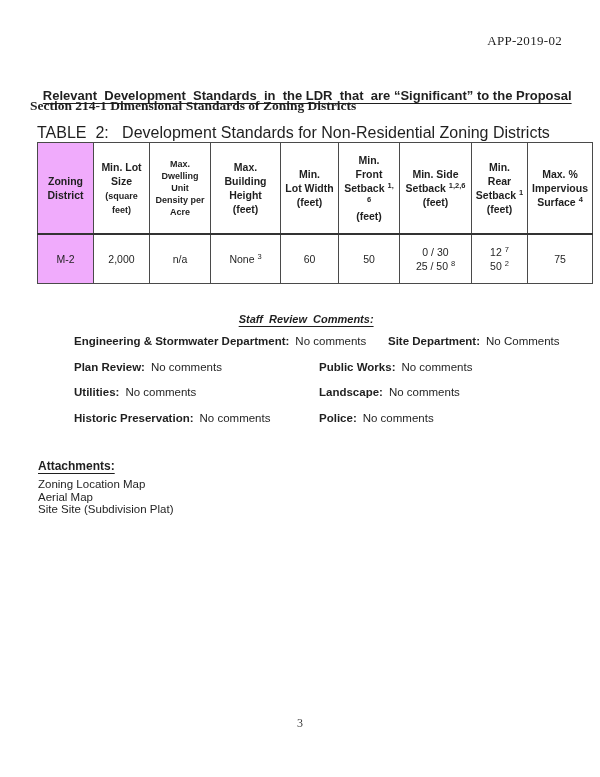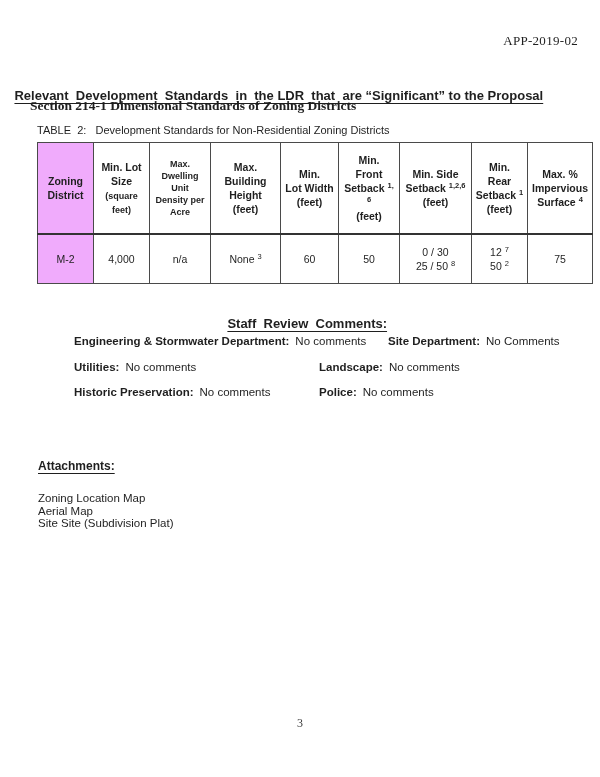--- a/index.html
+++ b/index.html
@@ -2,64 +2,64 @@
 <html><head>
 <meta charset="utf-8">
 <style>
   html,body{margin:0;padding:0;background:#888;}
   .page{
     position:relative;width:600px;height:777px;background:#ffffff;
     font-family:"Liberation Sans",sans-serif;color:#1f1f1f;overflow:hidden;
     box-shadow:0 0 4px rgba(0,0,0,.4);
   }
   .doc-ref{
-    position:absolute;top:33px;right:22px;
+    position:absolute;top:33px;right:38px;
     font-family:"Liberation Serif",serif;font-size:13px;letter-spacing:.3px;
   }
   .main-title{
-    position:absolute;top:73px;left:0;right:0;text-align:left;
+    position:absolute;top:73px;left:0;right:0;text-align:center;
     font-size:13px;font-weight:bold;white-space:pre-wrap;
   }
   .main-title .inner{text-decoration:underline;text-underline-offset:3px;}
   .section-title{
     position:absolute;top:98px;left:30px;
     font-family:"Liberation Serif",serif;font-weight:bold;font-size:13.5px;
   }
-  .table-caption{position:absolute;top:124px;left:37px;font-size:11px;white-space:pre-wrap;}
+  .table-caption{position:absolute;top:124px;left:37px;font-size:16px;white-space:pre-wrap;}
   table.std-table{
     position:absolute;top:142px;left:37px;width:528px;
     border-collapse:collapse;table-layout:fixed;
   }
   .std-table th,.std-table td{
     border:1px solid #4a4a4a;text-align:center;vertical-align:middle;
     padding:2px 1px;line-height:1.35;
   }
   .std-table thead th{font-size:10.5px;font-weight:bold;height:86px;border-bottom:2.5px solid #333;}
   .std-table tbody td{font-size:10.5px;height:44px;}
   .std-table .shade{background:#f0abfc;}
   .std-table .small,.std-table .sm{font-size:9px;}
   .std-table sup{font-size:7.5px;line-height:0;vertical-align:super;}
   .col0{width:53px}.col1{width:53px}.col2{width:58px}.col3{width:67px}.col4{width:55px}
   .col5{width:58px}.col6{width:69px}.col7{width:53px}.col8{width:62px}
   .staff-heading{
     position:absolute;top:301px;left:0;right:0;text-align:center;
-    font-size:13px;font-weight:bold;white-space:pre-wrap;
+    font-size:11px;font-weight:bold;white-space:pre-wrap;font-style:italic;
   }
   .staff-heading .inner{text-decoration:underline;text-underline-offset:3px;}
   .comments{position:absolute;top:335px;left:38px;right:20px;font-size:11.5px;}
   .comment-row{position:relative;height:25.5px;}
   .comment-item .lbl{font-weight:bold;padding-left:36px;}
   .comment-item .val{margin-left:6px;margin-top:28px;}
   .comment-item.right{position:absolute;top:0;left:245px;white-space:nowrap;}
   .comment-row.first .comment-item.right{left:314px;}
   .attachments-title{
     position:absolute;top:459px;left:38px;font-size:12px;font-weight:bold;
     text-decoration:underline;text-underline-offset:3px;
   }
-  .attachments-list{position:absolute;top:492px;left:38px;font-size:11.5px;line-height:12.5px;}
+  .attachments-list{position:absolute;top:478px;left:38px;font-size:11.5px;line-height:12.5px;}
   .page-number{
     position:absolute;top:716px;left:0;right:0;text-align:center;
     font-family:"Liberation Serif",serif;font-size:12px;color:#3a3a3a;
   }
 </style>
 </head>
 <body>
 
 <div class="page">
 
@@ -83,21 +83,21 @@
           <th class="col4">Min.<br>Lot Width<br>(feet)</th>
           <th class="col5">Min.<br>Front<br>Setback <sup>1,</sup><br><sup>6</sup><br>(feet)</th>
           <th class="col6">Min. Side<br>Setback <sup>1,2,6</sup><br>(feet)</th>
           <th class="col7">Min.<br>Rear<br>Setback <sup>1</sup><br>(feet)</th>
           <th class="col8">Max.  %<br>Impervious<br>Surface <sup>4</sup></th>
         </tr>
     </thead>
     <tbody>
         <tr>
           <td class="col0 shade">M-2</td>
-          <td class="col1">4,000</td>
+          <td class="col1">2,000</td>
           <td class="col2">n/a</td>
           <td class="col3">None <sup>3</sup></td>
           <td class="col4">60</td>
           <td class="col5">50</td>
           <td class="col6">0 / 30<br>25 / 50 <sup>8</sup></td>
           <td class="col7">12 <sup>7</sup><br>50 <sup>2</sup></td>
           <td class="col8">75</td>
         </tr>
       </tbody>
   </table>
@@ -106,20 +106,28 @@
     <span class="inner">Staff  Review  Comments:</span>
   </div>
 
   <div class="comments">
     <div class="comment-row first">
       <span class="comment-item">
         <span class="lbl">Engineering &amp; Stormwater Department:</span><span class="val">No comments</span>
       </span>
       <span class="comment-item right">
         <span class="lbl">Site Department:</span><span class="val">No Comments</span>
+      </span>
+    </div>
+    <div class="comment-row">
+      <span class="comment-item">
+        <span class="lbl">Plan Review:</span><span class="val">No comments</span>
+      </span>
+      <span class="comment-item right">
+        <span class="lbl">Public Works:</span><span class="val">No comments</span>
       </span>
     </div>
     <div class="comment-row">
       <span class="comment-item">
         <span class="lbl">Utilities:</span><span class="val">No comments</span>
       </span>
       <span class="comment-item right">
         <span class="lbl">Landscape:</span><span class="val">No comments</span>
       </span>
     </div>

